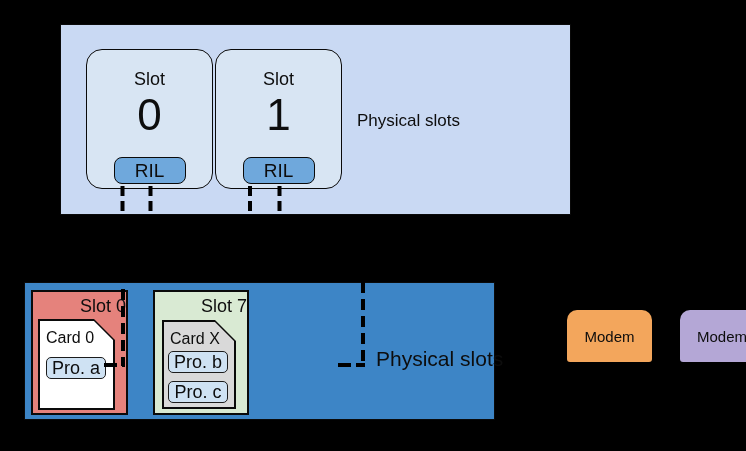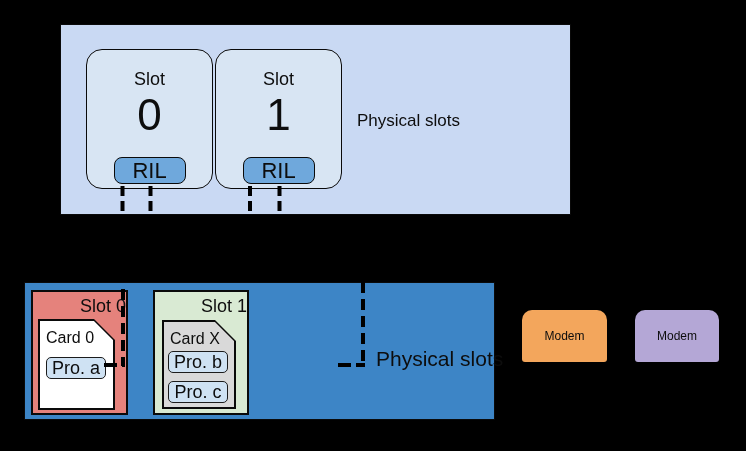--- a/index.html
+++ b/index.html
@@ -35,21 +35,21 @@
   }
   .top-slot.s0{left:25px;}
   .top-slot.s1{left:154px;}
   .slot-word{margin-top:20px;font-size:18px;line-height:1.1;}
   .slot-num{margin-top:3px;font-size:44px;line-height:1.0;}
   .ril{
     position:absolute;left:50%;bottom:4px;transform:translateX(-50%);
     width:72px;height:27px;background:var(--ril);
     border:1.5px solid #0a0a0a;border-radius:8px;
     display:flex;align-items:center;justify-content:center;
-    font-size:22px;
+    font-size:19px;
   }
   .logical-title{position:absolute;left:296px;top:86px;font-size:17px;white-space:nowrap;}
 
   
   .physical-box{
     position:absolute;left:24px;top:282px;width:471px;height:138px;
     background:var(--physical-container);border:1px solid #0a0a0a;text-align:right;
   }
   .phys-slot{
     position:absolute;top:7px;width:97px;height:125px;
@@ -79,21 +79,22 @@
     display:flex;align-items:center;justify-content:center;
     font-size:18px;white-space:nowrap;
   }
   .physical-title{position:absolute;left:351px;top:64px;font-size:21px;white-space:nowrap;}
 
   
   .modem{
     position:absolute;top:310px;width:85px;height:52px;
     border-radius:10px 10px 3px 3px;
     display:flex;align-items:center;justify-content:center;
-    font-size:12px;
+    font-size:15px;
+    margin-left:45px;
   }
   .modem.m0{left:522px;background:var(--modem-orange);}
   .modem.m1{left:635px;width:84px;background:var(--modem-purple);}
 
   
   .links{position:absolute;left:0;top:0;width:746px;height:451px;pointer-events:none;}
 </style>
 </head>
 <body>
 
@@ -119,21 +120,21 @@
       <div class="phys-slot-name">Slot 0</div>
       <div class="sim-card white" style="left:5px;top:27px;width:77px;height:91px;">
         <div class="edge"></div>
         <div class="face"></div>
         <div class="card-name">Card 0</div>
         <div class="profile" style="left:8px;top:38px;">Pro. a</div>
       </div>
     </div>
 
     <div class="phys-slot p1">
-      <div class="phys-slot-name">Slot 1</div>
+      <div class="phys-slot-name">Slot 7</div>
       <div class="sim-card gray" style="left:7px;top:28px;width:74px;height:89px;">
         <div class="edge"></div>
         <div class="face"></div>
         <div class="card-name">Card X</div>
         <div class="profile" style="left:6px;top:31px;">Pro. b</div>
         <div class="profile" style="left:6px;top:61px;">Pro. c</div>
       </div>
     </div>
 
 

